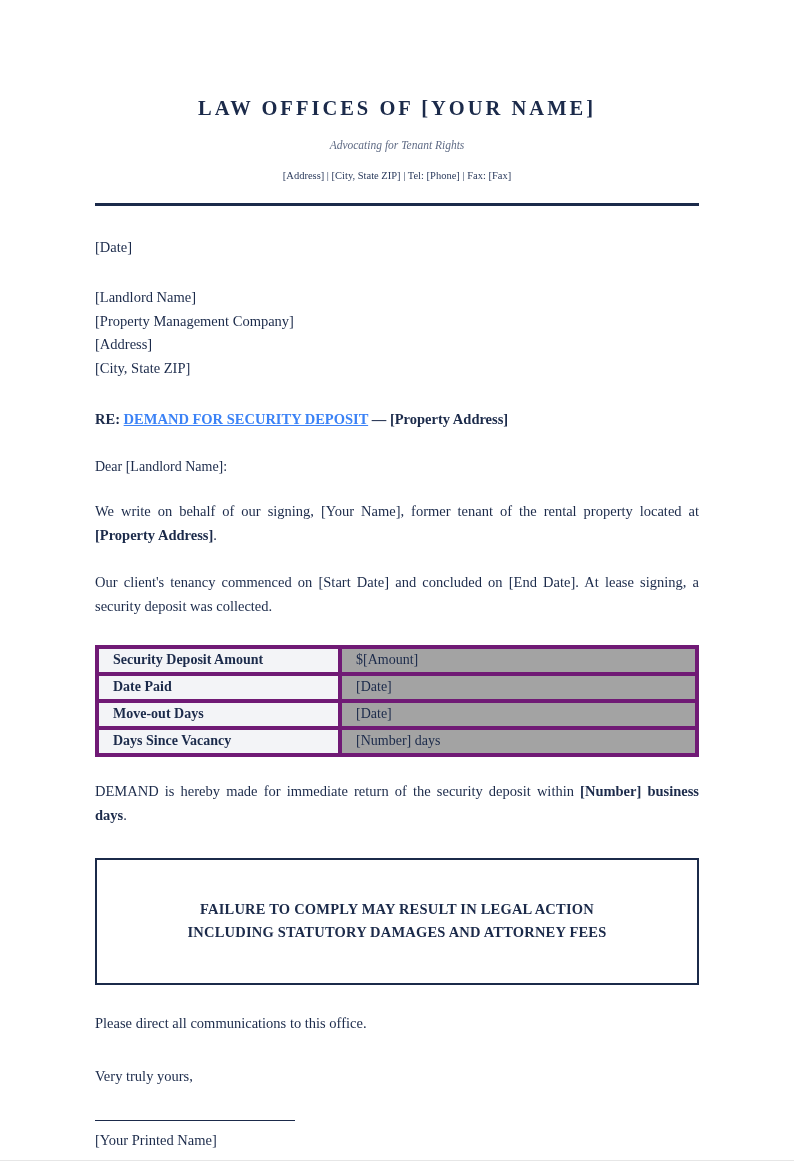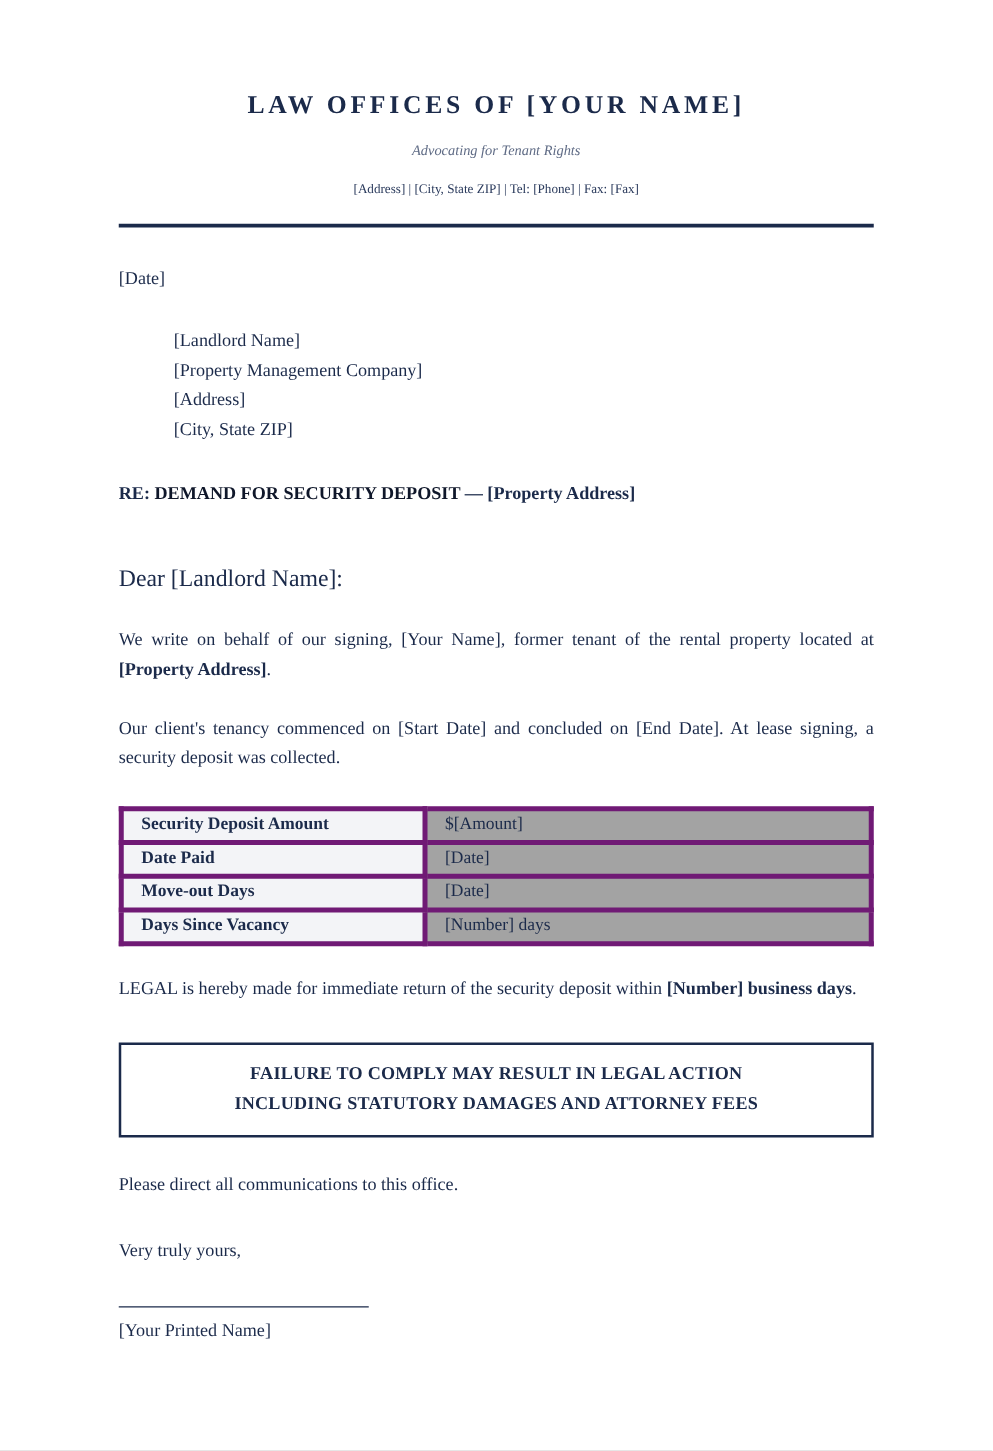--- a/index.html
+++ b/index.html
@@ -24,21 +24,21 @@
   }
   .content {
     position: absolute;
     left: 95px;
     top: 0;
     width: 604px;
   }
 
   
   .letterhead {
-    padding-top: 72px;
+    padding-top: 96px;
     text-align: center;
   }
   .firm-name {
     font-family: "Liberation Serif", "DejaVu Serif", serif;
     font-size: 20.5px;
     font-weight: bold;
     letter-spacing: 3.0px;
     color: #1b2a4a;
     line-height: 1.25;
     margin: 0;
@@ -68,36 +68,35 @@
   
   .date-line {
     margin-top: 31px;
     font-size: 14.5px;
     line-height: 1.45;
   }
   .recipient {
     margin-top: 28px;
     font-size: 14.5px;
     line-height: 1.62;
-    margin-left: 44px;
   }
   .recipient div { white-space: nowrap; }
 
   .subject {
     margin-top: 29px;
     font-size: 14.5px;
     font-weight: bold;
     line-height: 1.45;
   }
-  .subject .accent { color: #0f172a; }
+  .subject .accent { color: #3b82f6; text-decoration: underline; }
   .subject .navy { color: #1b2a4a; text-align: center; }
 
   .salutation {
-    margin-top: 44px;
-    font-size: 19px;
+    margin-top: 27px;
+    font-size: 14px;
     line-height: 1.45;
   }
 
   p.para {
     margin: 0;
     margin-top: 23px;
     font-size: 14.5px;
     line-height: 1.65;
     text-align: justify;
     text-justify: inter-word;
@@ -126,21 +125,21 @@
   }
   .facts-table td.value {
     background: #a3a3a3;
     font-weight: normal;
   }
 
   
   .warning-box {
     margin-top: 30px;
     border: 2px solid #1b2a4a;
-    padding: 12px 16px;
+    padding: 38px 16px;
     text-align: center;
     box-sizing: border-box;
     width: 604px;
   }
   .warning-box .wline {
     font-size: 14.5px;
     font-weight: bold;
     letter-spacing: 0.2px;
     line-height: 1.65;
     color: #1b2a4a;
@@ -216,21 +215,21 @@
           <td class="label">Move-out Days</td>
           <td class="value">[Date]</td>
         </tr>
         <tr>
           <td class="label">Days Since Vacancy</td>
           <td class="value">[Number] days</td>
         </tr>
       </tbody>
     </table>
 
-    <p class="para"><span>LEGAL is hereby made for immediate return of the security deposit within </span><b>[Number] business days</b><span>.</span></p>
+    <p class="para"><span>DEMAND is hereby made for immediate return of the security deposit within </span><b>[Number] business days</b><span>.</span></p>
 
     <div class="warning-box">
       <div class="wline">FAILURE TO COMPLY MAY RESULT IN LEGAL ACTION</div>
       <div class="wline">INCLUDING STATUTORY DAMAGES AND ATTORNEY FEES</div>
     </div>
 
     <div class="closing-note">Please direct all communications to this office.</div>
     <div class="valediction">Very truly yours,</div>
     <div class="sig-line"></div>
     <div class="printed-name">[Your Printed Name]</div>

